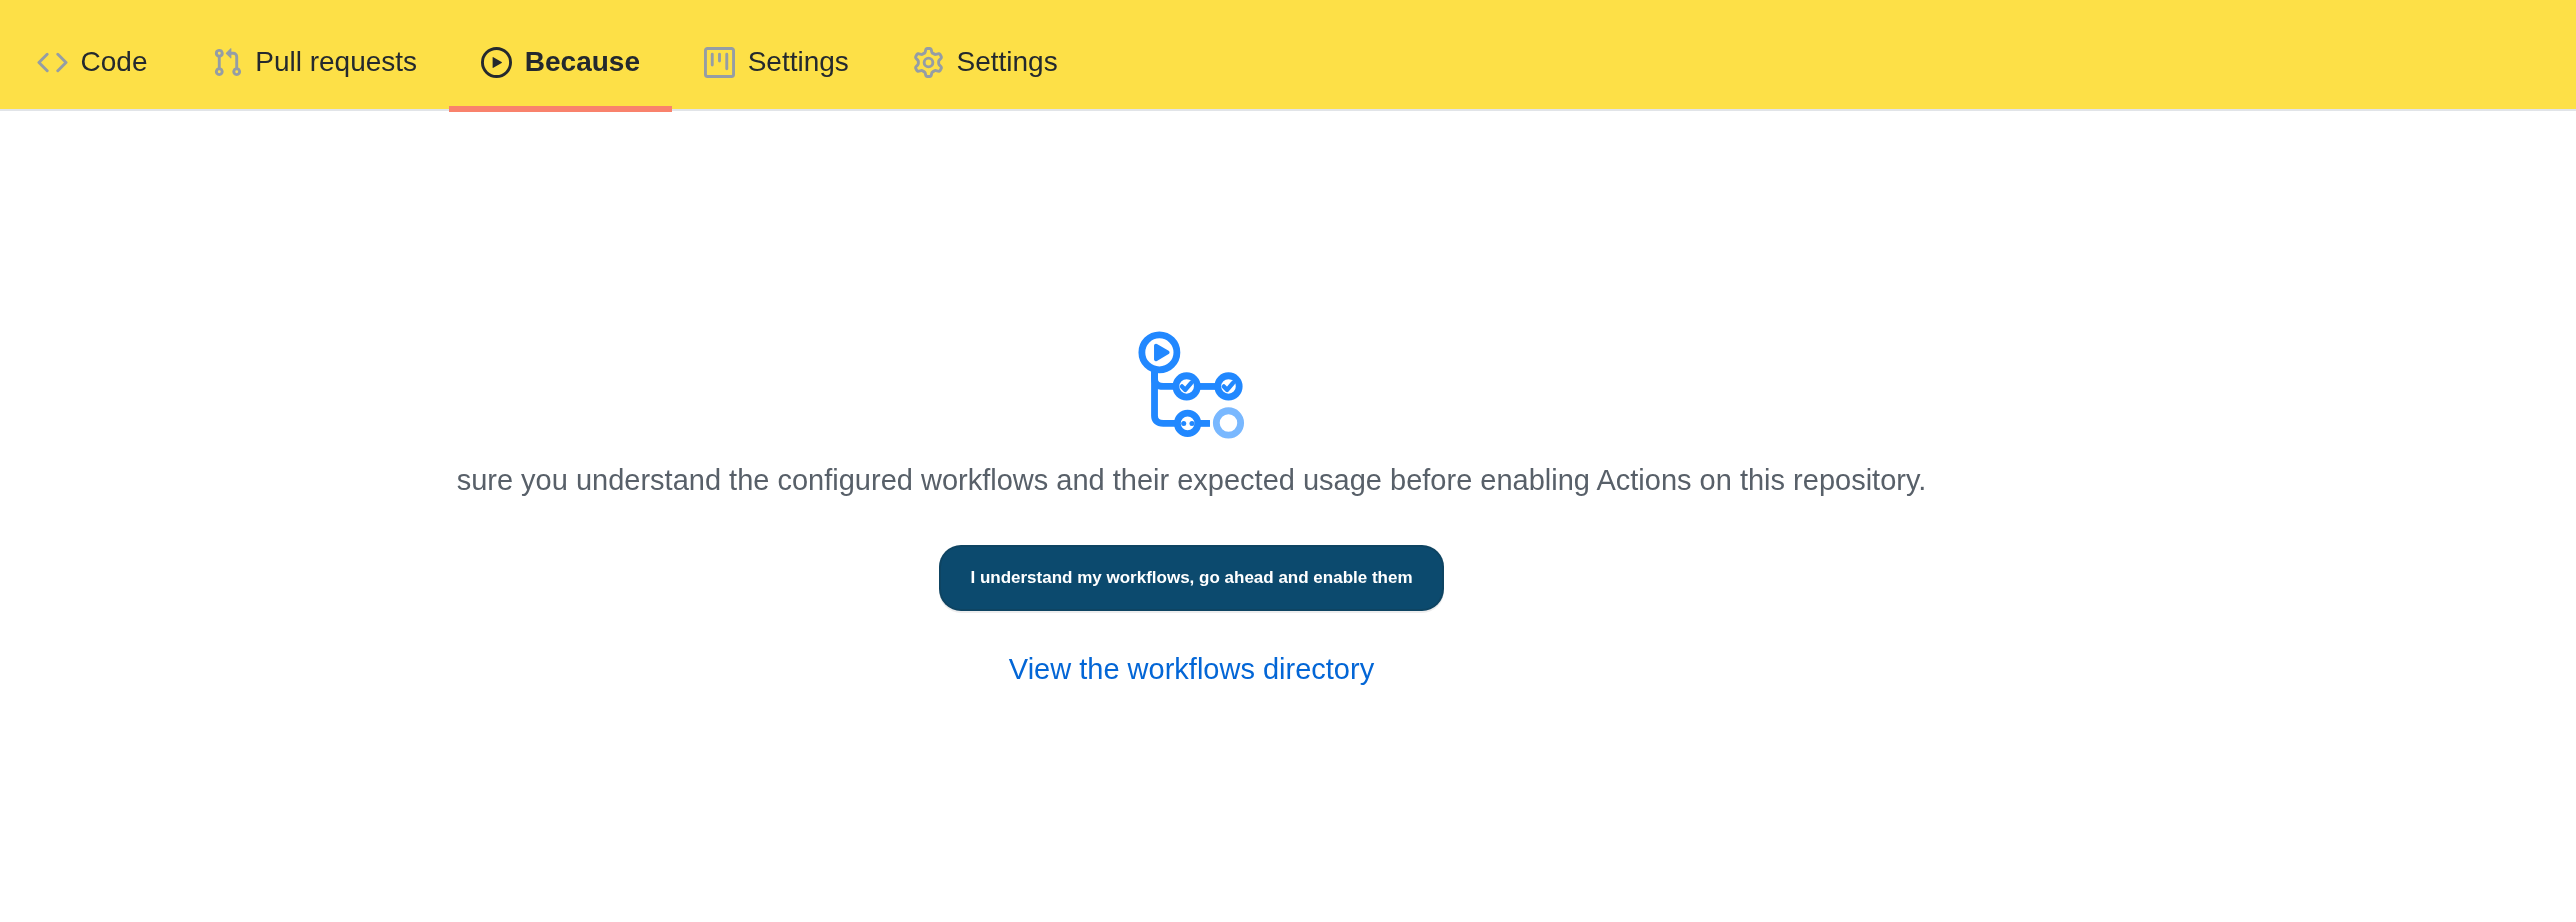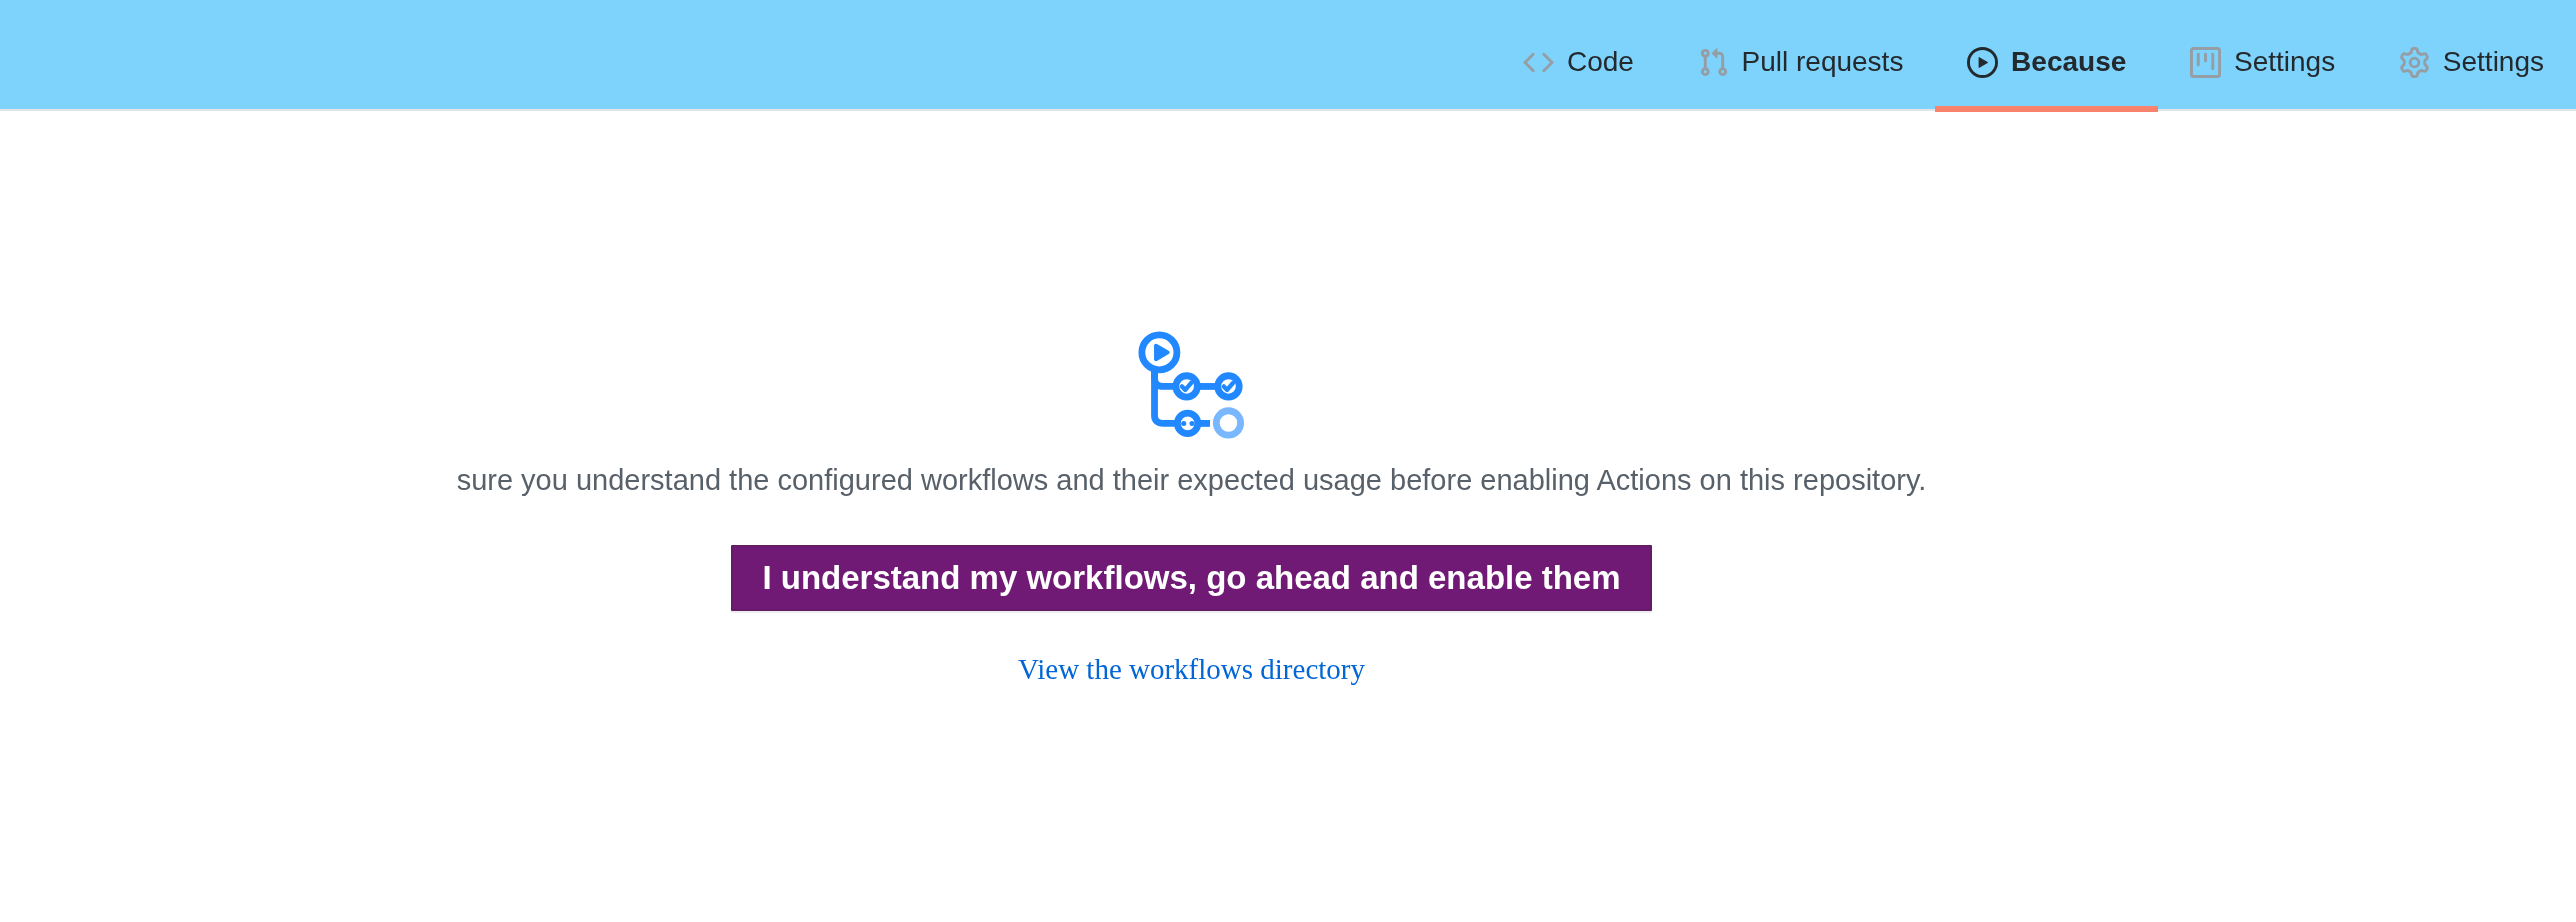--- a/index.html
+++ b/index.html
@@ -8,26 +8,25 @@
     width: 2576px; height: 923px;
     background: #ffffff;
     font-family: "Liberation Sans", "DejaVu Sans", sans-serif;
     color: #24292e;
     overflow: hidden;
   }
 
   
   .repo-nav {
     height: 111px;
-    background: #7dd3fc;
+    background: #fde047;
     border-bottom: 2.9px solid #e1e4e8;
     display: flex;
     align-items: stretch;
     padding: 15.6px 0 0 4.9px;
-    justify-content: flex-end;
   }
   .nav-tab {
     position: relative;
     display: flex;
     align-items: center;
     padding: 0 32px;
     font-size: 28px;
     line-height: 1;
     color: #24292e;
     cursor: pointer;
@@ -70,32 +69,32 @@
     font-size: 29px;
     line-height: 47px;
     color: #586069;
   }
   .desc-line { display: block; }
   .btn-row { margin-top: 41px; }
   .enable-btn {
     display: inline-block;
     padding: 14.7px 29px;
     font-family: inherit;
-    font-size: 33px;
+    font-size: 17px;
     line-height: 33px;
     font-weight: bold;
     color: #ffffff;
-    background: #701a75;
+    background: #0c4a6e;
     border: 2px solid rgba(27, 31, 35, 0.15);
-    border-radius: 1px;
+    border-radius: 22px;
     box-shadow: 0 2px 0 rgba(27, 31, 35, 0.08);
     cursor: pointer;
     white-space: nowrap;
   }
-  .link-row { margin-top: 35px; font-family: Liberation Serif, serif; }
+  .link-row { margin-top: 35px; }
   .workflows-link {
     font-size: 29px;
     line-height: 47px;
     color: #0366d6;
     text-decoration: none;
     cursor: pointer;
   }
 </style>
 </head>
 <body>

